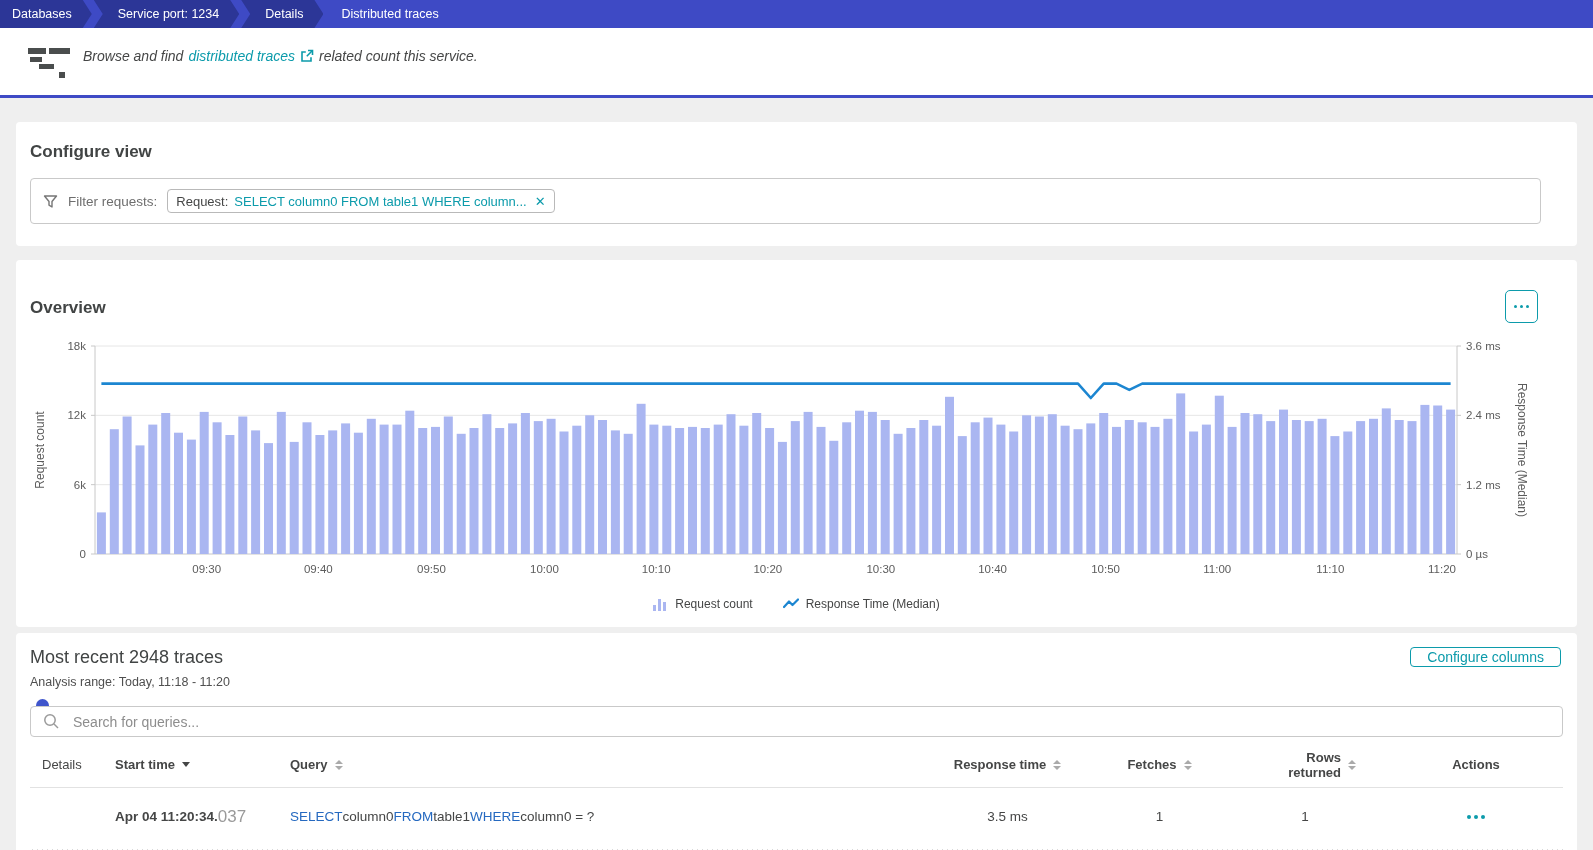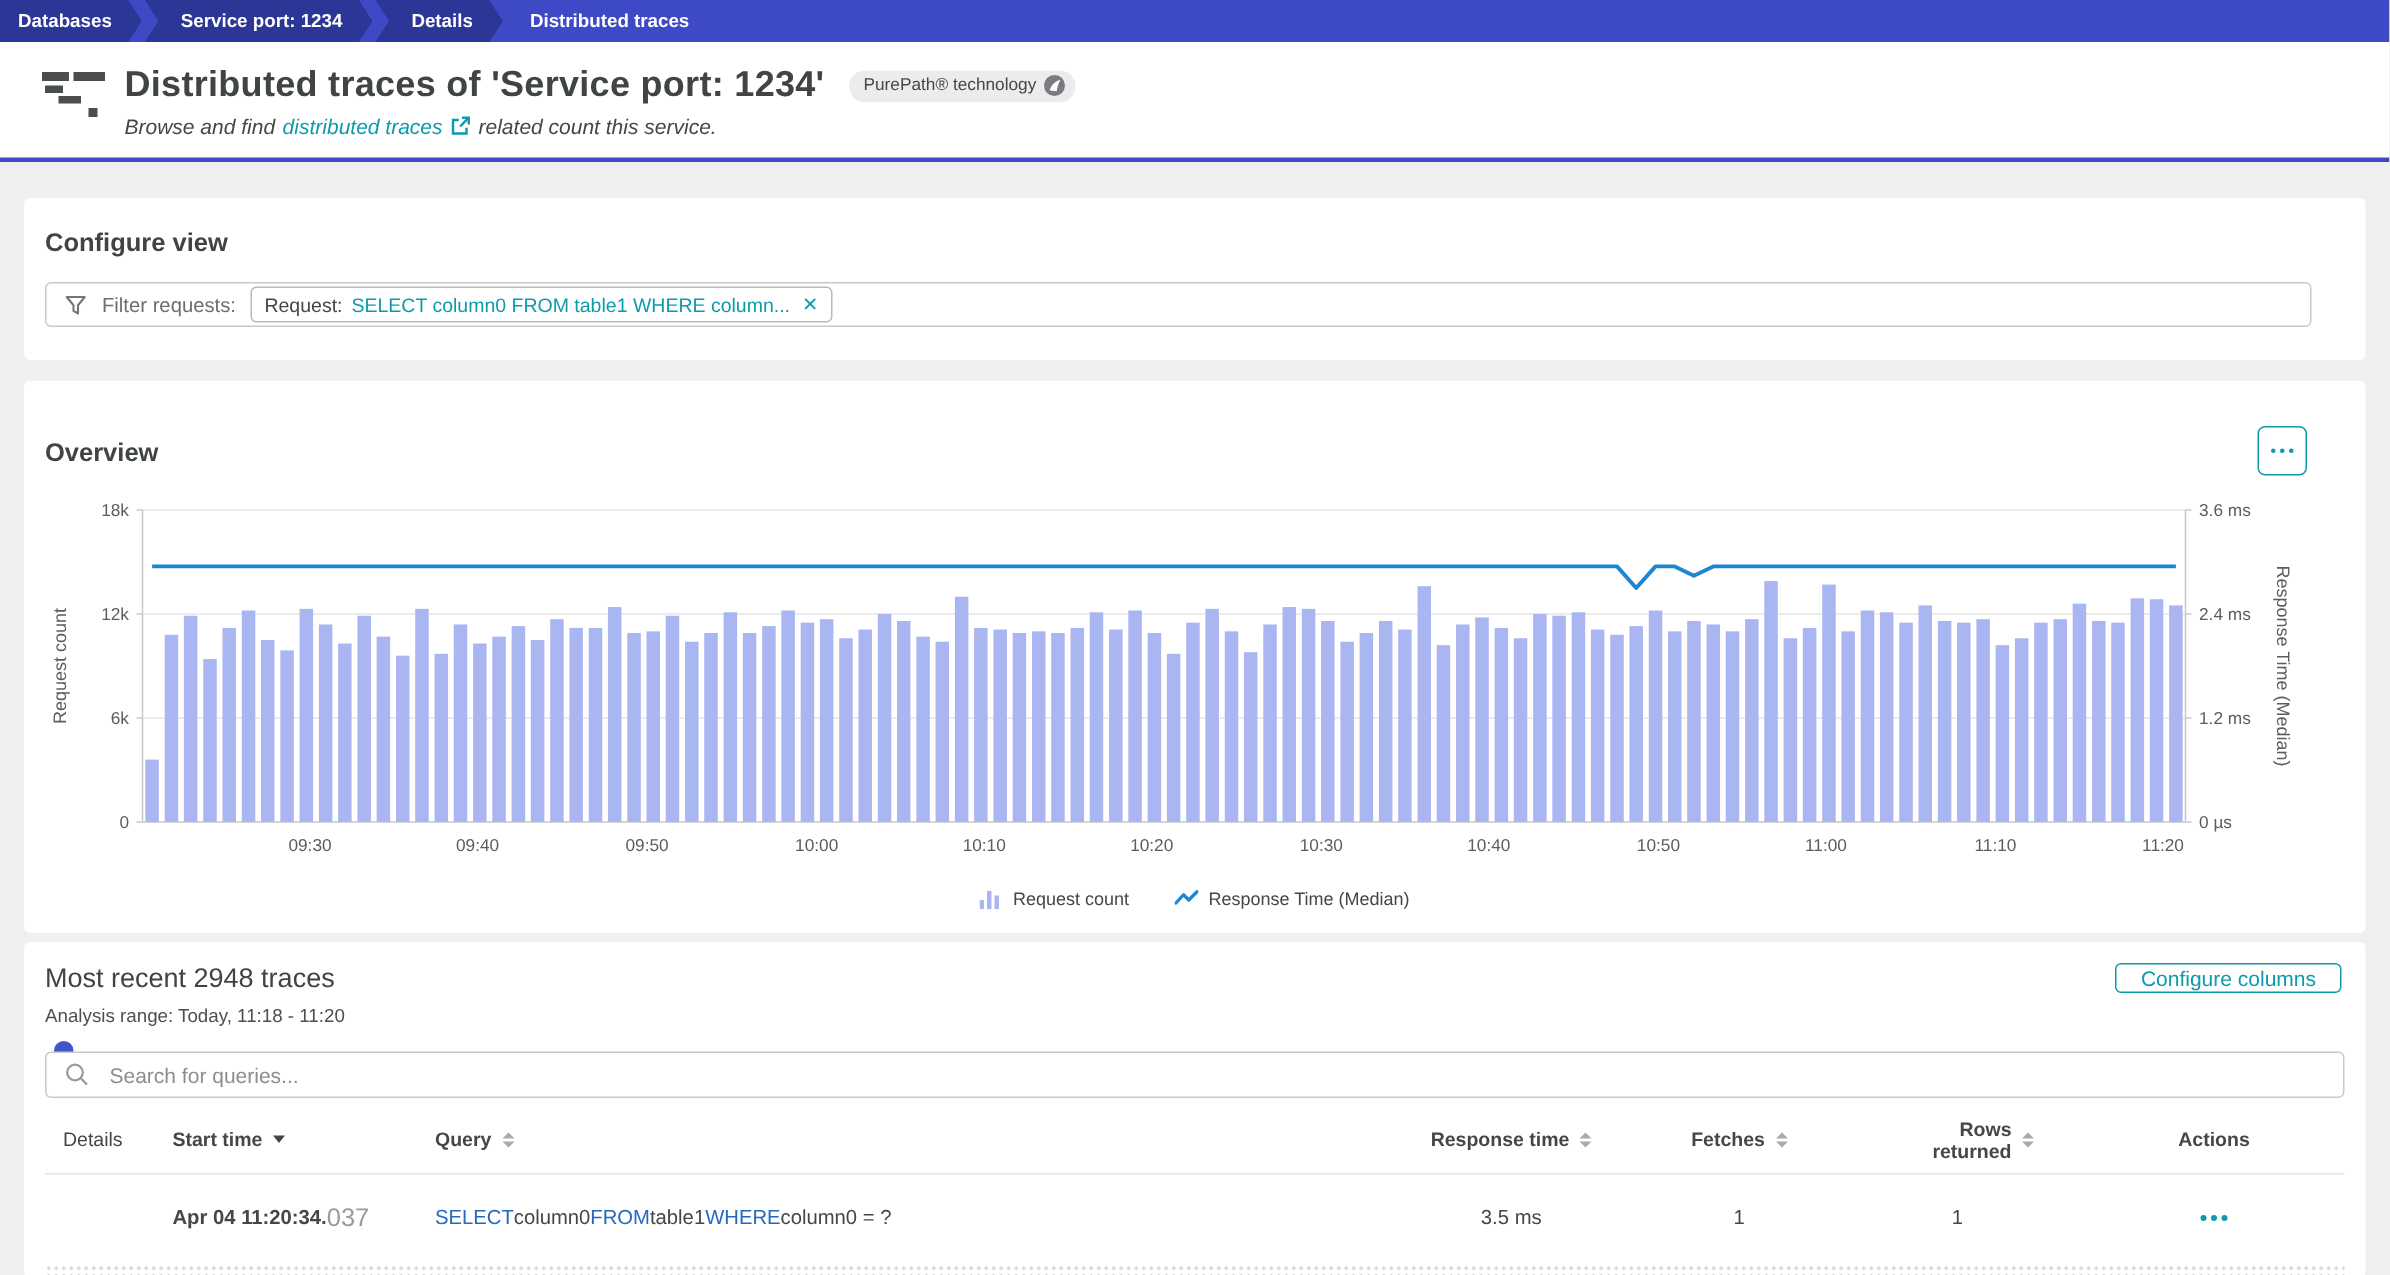--- a/index.html
+++ b/index.html
@@ -6,21 +6,21 @@
   html,body { margin:0; padding:0; }
   body {
     width:1593px; height:850px; overflow:hidden;
     background:#efefef;
     font-family:"Liberation Sans","DejaVu Sans",sans-serif;
     color:#454646;
   }
   
   .breadcrumb-bar{ height:28px; background:#3e4ac5; display:flex; align-items:stretch; }
   .crumb{
-    background:#2c3697; color:#fff; font-size:12.5px; font-weight:bold;
+    background:#2c3697; color:#fff; font-size:12.5px; font-weight:normal;
     display:flex; align-items:center; padding:0 20px 0 24px; cursor:pointer;
     clip-path:polygon(0 0, calc(100% - 9px) 0, 100% 50%, calc(100% - 9px) 100%, 0 100%, 9px 50%);
     margin-left:2px;
   }
   .crumb.first{ margin-left:0; clip-path:polygon(0 0, calc(100% - 9px) 0, 100% 50%, calc(100% - 9px) 100%, 0 100%); padding-left:12px; }
   .crumb.current{ background:transparent; clip-path:none; padding-left:16px; cursor:default; }
   
   .page-header{ background:#fff; border-bottom:3px solid #3e4ac5; padding:15px 0 13px 28px; display:flex; gap:13px; }
   .trace-icon{ margin-top:5px; flex:0 0 auto; }
   .title-row{ display:flex; align-items:center; gap:16px; }
@@ -28,21 +28,21 @@
   .badge{ background:#ececec; border-radius:11px; height:21px; padding:0 7px 0 10px; display:inline-flex; align-items:center; gap:5px; font-size:11.5px; color:#454646; }
   .subtitle{ margin-top:5px; font-size:14px; color:#454646; display:flex; align-items:center; gap:5px;font-style:italic; }
   .link{ color:#0c9bab; text-decoration:none; cursor:pointer; }
   
   .card{ background:#fff; border-radius:4px; margin:0 16px; }
   .card h2{ margin:0; font-size:17px; font-weight:bold; color:#414444; }
   .card-configure{ margin-top:24px; padding:20px 14px 22px; }
   .card-overview{ margin-top:14px; padding:38px 14px 14px; position:relative; }
   .card-traces{ margin-top:6px; padding:10px 14px 0; position:relative; }
   
-  .filter-bar{ margin-top:16px; margin-right:22px; height:30px; border:1px solid #c9c9c9; border-radius:4px; background:#fff; display:flex; align-items:center; padding:0 8px 0 12px; gap:10px; cursor:text; }
+  .filter-bar{ margin-top:16px; margin-right:22px; height:46px; border:1px solid #c9c9c9; border-radius:4px; background:#fff; display:flex; align-items:center; padding:0 8px 0 12px; gap:10px; cursor:text; }
   .filter-label{ font-size:13.5px; color:#6e6e6e; }
   .chip{ height:24px; border:1px solid #b9b9b9; border-radius:4px; background:#fff; display:inline-flex; align-items:center; gap:6px; padding:0 8px; font-size:13px; cursor:default; }
   .chip .q{ color:#0c9bab; }
   .chip-x{ color:#0c9bab; font-weight:bold; font-size:13px; cursor:pointer; margin-left:2px; }
   
   .more-btn{ position:absolute; top:30px; right:39px; width:33px; height:33px; border:1.5px solid #0c9bab; border-radius:5px; background:#fff; display:flex; align-items:center; justify-content:center; gap:2.5px; cursor:pointer; }
   .more-btn i{ width:3.5px; height:3.5px; border-radius:50%; background:#0c9bab; }
   .chart-wrap{ margin-top:22px; position:relative; }
   .legend{ display:flex; justify-content:center; align-items:center; gap:30px; margin:8px 0 2px; font-size:12px; color:#454646; }
   .legend .item{ display:flex; align-items:center; gap:7px; }
@@ -93,30 +93,20 @@
   <svg class="trace-icon" width="42" height="34" viewBox="0 0 42 34">
     <g fill="#4a4d4d">
       <rect x="0" y="0" width="18" height="6"></rect>
       <rect x="21" y="0" width="21" height="6"></rect>
       <rect x="2" y="9" width="12" height="5"></rect>
       <rect x="11" y="16" width="15" height="5"></rect>
       <rect x="31" y="24" width="6" height="6"></rect>
     </g>
   </svg>
   <div>
-    <div class="title-row">
-      <h1>Distributed traces of 'Service port: 1234'</h1>
-      <span class="badge">
-        <span>PurePath® technology</span>
-        <svg width="14" height="14" viewBox="0 0 14 14">
-          <circle cx="7" cy="7" r="7" fill="#797b80"></circle>
-          <path d="M3.8 10.4 C4.6 6.4 8.2 3.9 11 3.2 C9.4 5.8 8.8 8.6 8.5 10.8 Z" fill="#fff"></path>
-        </svg>
-      </span>
-    </div>
     <div class="subtitle">
       <span>Browse and find</span>
       <a class="link">distributed traces</a>
       <svg width="14" height="14" viewBox="0 0 14 14" fill="none" stroke="#0c9bab" stroke-width="1.6">
         <path d="M11 8.2 V12 H2 V3 H5.8"></path>
         <path d="M8 1.5 H12.5 V6"></path>
         <path d="M12.2 1.8 L6.8 7.2"></path>
       </svg>
       <span>related count this service.</span>
     </div>

